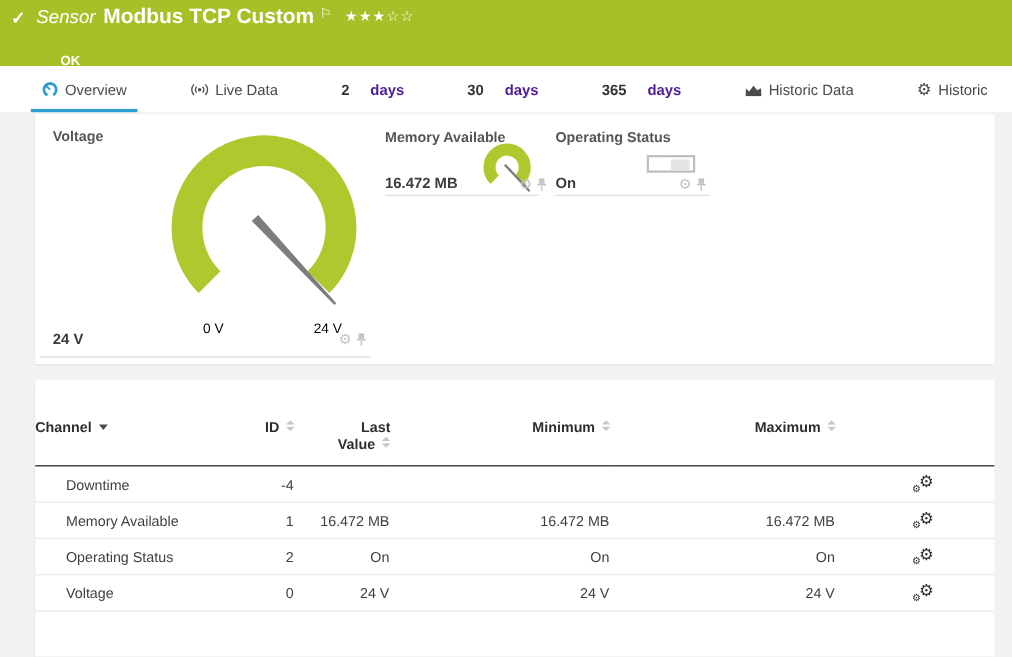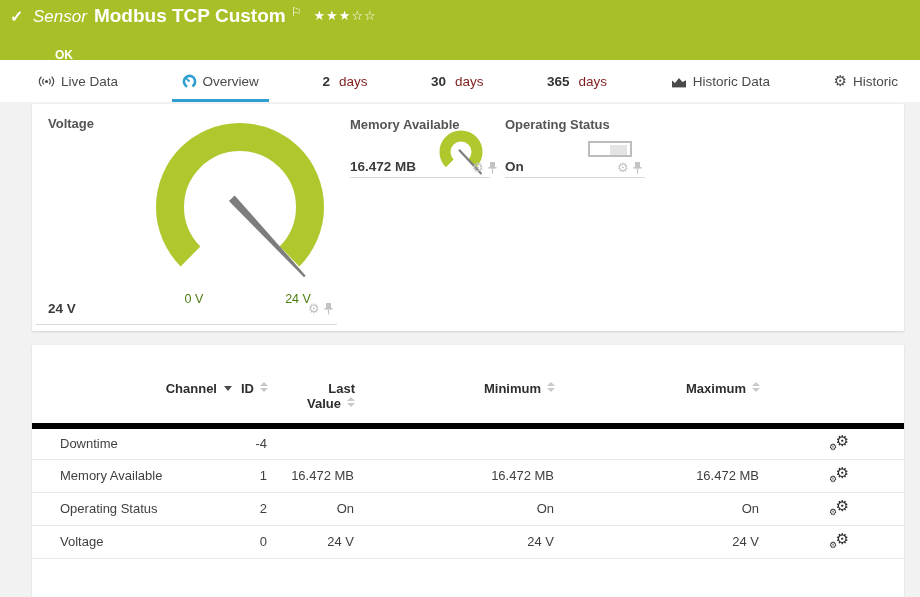--- a/index.html
+++ b/index.html
@@ -20,43 +20,43 @@
   .topbar .status { position:absolute; left:55px; top:48px; font-size:12px; font-weight:bold; }
 
   
   .tabbar {
     position:absolute; top:60px; left:0; width:920px; height:42px; background:#fff;
     display:flex; align-items:stretch; justify-content:space-between; padding:0 12px 0 28px;
   }
   .tab { display:flex; align-items:center; gap:6px; padding:0 10px; font-size:13.5px; color:#4a4a4a; position:relative; cursor:pointer; white-space:nowrap; }
   .tab.active::after { content:""; position:absolute; left:0; right:0; bottom:0; height:3px; background:#2f9fd0; }
   .tab .num { font-weight:bold; color:#333; }
-  .tab .unit { color:#7f1d1d; margin-left:3px; }
+  .tab .unit { color:#4c1d95; margin-left:13px;font-weight:bold; }
   .tab svg, .tab .glyph { flex:0 0 auto; }
   .glyph-gear { font-size:15px; color:#4a4a4a; }
 
   
   .panel { position:absolute; left:32px; right:16px; background:#fff; box-shadow:0 1px 2px rgba(0,0,0,.13); }
   .panel1 { top:104px; height:227px; }
   .panel2 { top:345px; height:252px; }
 
   
   .widget-title { position:absolute; font-size:13px; font-weight:bold; color:#555; }
   .widget-value { position:absolute; font-size:13.5px; font-weight:bold; color:#3c3c3c; }
-  .scale-label { position:absolute; font-size:12.5px; color:#4d7c0f; width:44px; text-align:center; }
+  .scale-label { position:absolute; font-size:12.5px; color:#000000; width:44px; text-align:center; }
   .hairline { position:absolute; height:1px; background:#d9d9d9; }
   .footicons { position:absolute; display:flex; align-items:center; gap:4px; color:#c3c3c3; cursor:pointer; }
   .footicons .gear { font-size:13px; line-height:12px; color:#c3c3c3; }
   .toggle { position:absolute; width:44px; height:16px; border:2px solid #bdbdbd; background:#fff; }
   .toggle .knob { position:absolute; right:3px; top:2px; width:17px; height:10px; background:#e4e4e4; }
 
   
   table.channels { width:100%; border-collapse:collapse; table-layout:fixed; }
   table.channels th, table.channels td { font-size:13px; overflow:hidden; white-space:nowrap; }
-  table.channels th { color:#2e2e2e; font-weight:bold; padding:36px 0 12px 0; vertical-align:top; border-bottom:6px solid #000000;text-align:right; }
+  table.channels th { color:#2e2e2e; font-weight:bold; padding:36px 0 12px 0; vertical-align:top; border-bottom:1px solid #000000; }
   table.channels td { height:33px; border-bottom:1px solid #e8e8e8; color:#3f3f3f; }
   .c1 { width:200px; text-align:left; padding-left:28px; }
   .c2 { width:36px;  text-align:right; }
   .c3 { width:87px;  text-align:right; }
   .c4 { width:200px; text-align:right; }
   .c5 { width:205px; text-align:right; }
   .c6 { text-align:left; padding-left:69px; }
   th.c1 { padding-left:28px; }
   .lastvalue-head div { line-height:15px; }
 
@@ -78,36 +78,36 @@
 
 <div class="topbar">
   <span class="check">✓</span>
   <div class="titlerow">
     <span class="kind">Sensor</span><span class="sensorname">Modbus TCP Custom</span><span class="flag">⚐</span><span class="stars"><span>★★★</span><span>☆☆</span></span>
   </div>
   <div class="status">OK</div>
 </div>
 
 <div class="tabbar">
+  <div class="tab active">
+    <svg width="15" height="15" viewBox="0 0 15 15">
+      <circle cx="7.5" cy="7.5" r="5.6" fill="none" stroke="#2f9fd0" stroke-width="2.6" stroke-dasharray="29 6.2" transform="rotate(115 7.5 7.5)"></circle>
+      <line x1="7.5" y1="7.5" x2="4" y2="4.2" stroke="#2f9fd0" stroke-width="1.8"></line>
+    </svg>
+    <span>Overview</span>
+  </div>
   <div class="tab">
     <svg width="17" height="13" viewBox="0 0 17 13">
       <circle cx="8.5" cy="6.5" r="1.6" fill="#4a4a4a"></circle>
       <path d="M5.8 3.8 A3.8 3.8 0 0 0 5.8 9.2" fill="none" stroke="#4a4a4a" stroke-width="1.2"></path>
       <path d="M3.4 1.7 A6.6 6.6 0 0 0 3.4 11.3" fill="none" stroke="#4a4a4a" stroke-width="1.2"></path>
       <path d="M11.2 3.8 A3.8 3.8 0 0 1 11.2 9.2" fill="none" stroke="#4a4a4a" stroke-width="1.2"></path>
       <path d="M13.6 1.7 A6.6 6.6 0 0 1 13.6 11.3" fill="none" stroke="#4a4a4a" stroke-width="1.2"></path>
     </svg>
     <span>Live Data</span>
-  </div>
-  <div class="tab active">
-    <svg width="15" height="15" viewBox="0 0 15 15">
-      <circle cx="7.5" cy="7.5" r="5.6" fill="none" stroke="#2f9fd0" stroke-width="2.6" stroke-dasharray="29 6.2" transform="rotate(115 7.5 7.5)"></circle>
-      <line x1="7.5" y1="7.5" x2="4" y2="4.2" stroke="#2f9fd0" stroke-width="1.8"></line>
-    </svg>
-    <span>Overview</span>
   </div>
   <div class="tab">
     <span class="num">2</span>
     <span class="unit">days</span>
   </div>
   <div class="tab">
     <span class="num">30</span>
     <span class="unit">days</span>
   </div>
   <div class="tab">

